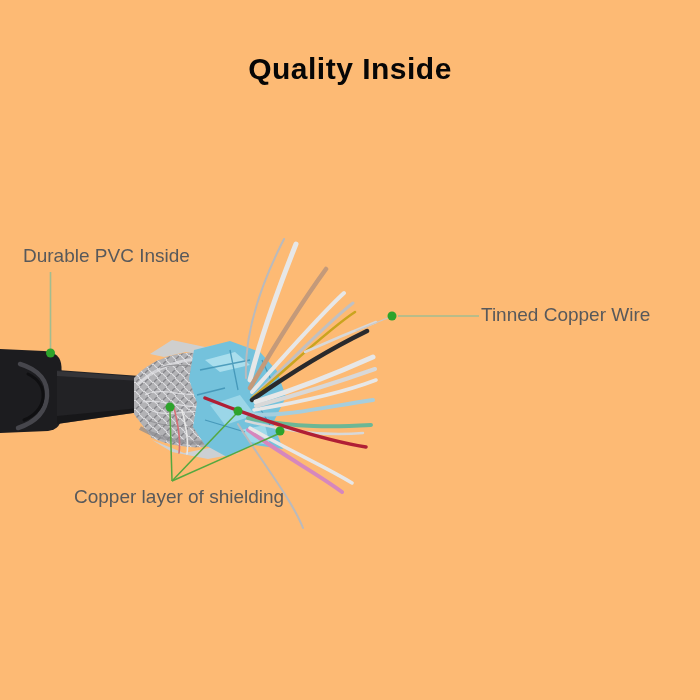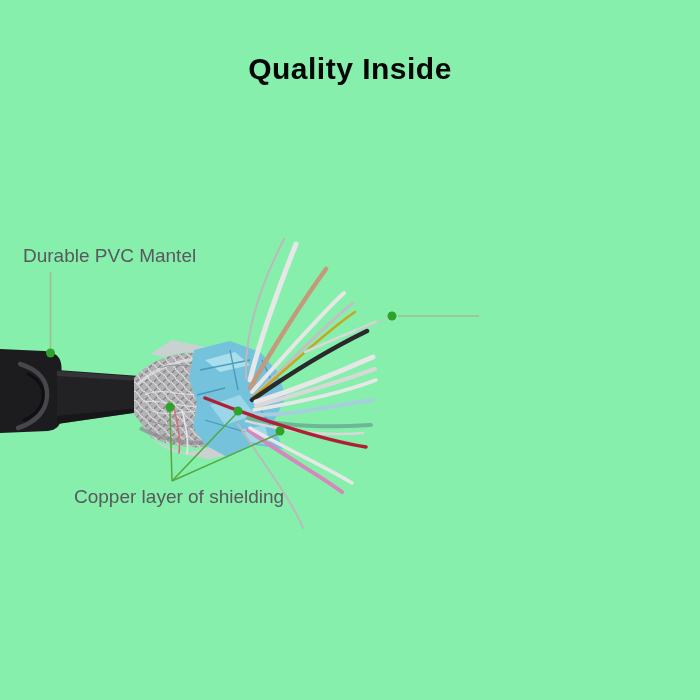--- a/index.html
+++ b/index.html
@@ -1,19 +1,19 @@
 <!DOCTYPE html>
 <html><head>
 <meta charset="utf-8">
 <style>
   html,body{margin:0;padding:0;background:#fff;}
   .stage{
     position:relative;
     width:700px;height:700px;
-    background:#86efac;
+    background:#fdba74;
     overflow:hidden;
     font-family:"Liberation Sans", sans-serif;
   }
   .art{position:absolute;left:0;top:0;}
   .page-title{
     position:absolute;left:0;top:52px;width:700px;
     text-align:center;
     font-size:30px;font-weight:bold;letter-spacing:.5px;
     color:#060606;
   }
@@ -103,15 +103,16 @@
       <line x1="172" y1="481" x2="170" y2="411" stroke-width="1.5" stroke="#55a83f"></line>
       <line x1="172" y1="481" x2="236" y2="414" stroke-width="1.5" stroke="#55a83f"></line>
       <line x1="172" y1="481" x2="278" y2="434" stroke-width="1.5" stroke="#55a83f"></line>
       <circle cx="170" cy="407" r="4.5" fill="#2da32b"></circle>
       <circle cx="238" cy="411" r="4.5" fill="#2da32b"></circle>
       <circle cx="280" cy="431" r="4.5" fill="#2da32b"></circle>
     </g>
   </svg>
 
   <div class="page-title">Quality Inside</div>
-  <div class="callout pvc">Durable PVC Mantel</div>
+  <div class="callout pvc">Durable PVC Inside</div>
+  <div class="callout copper">Tinned Copper Wire</div>
   <div class="callout shield">Copper layer of shielding</div>
 </div>
 
 </body></html>

